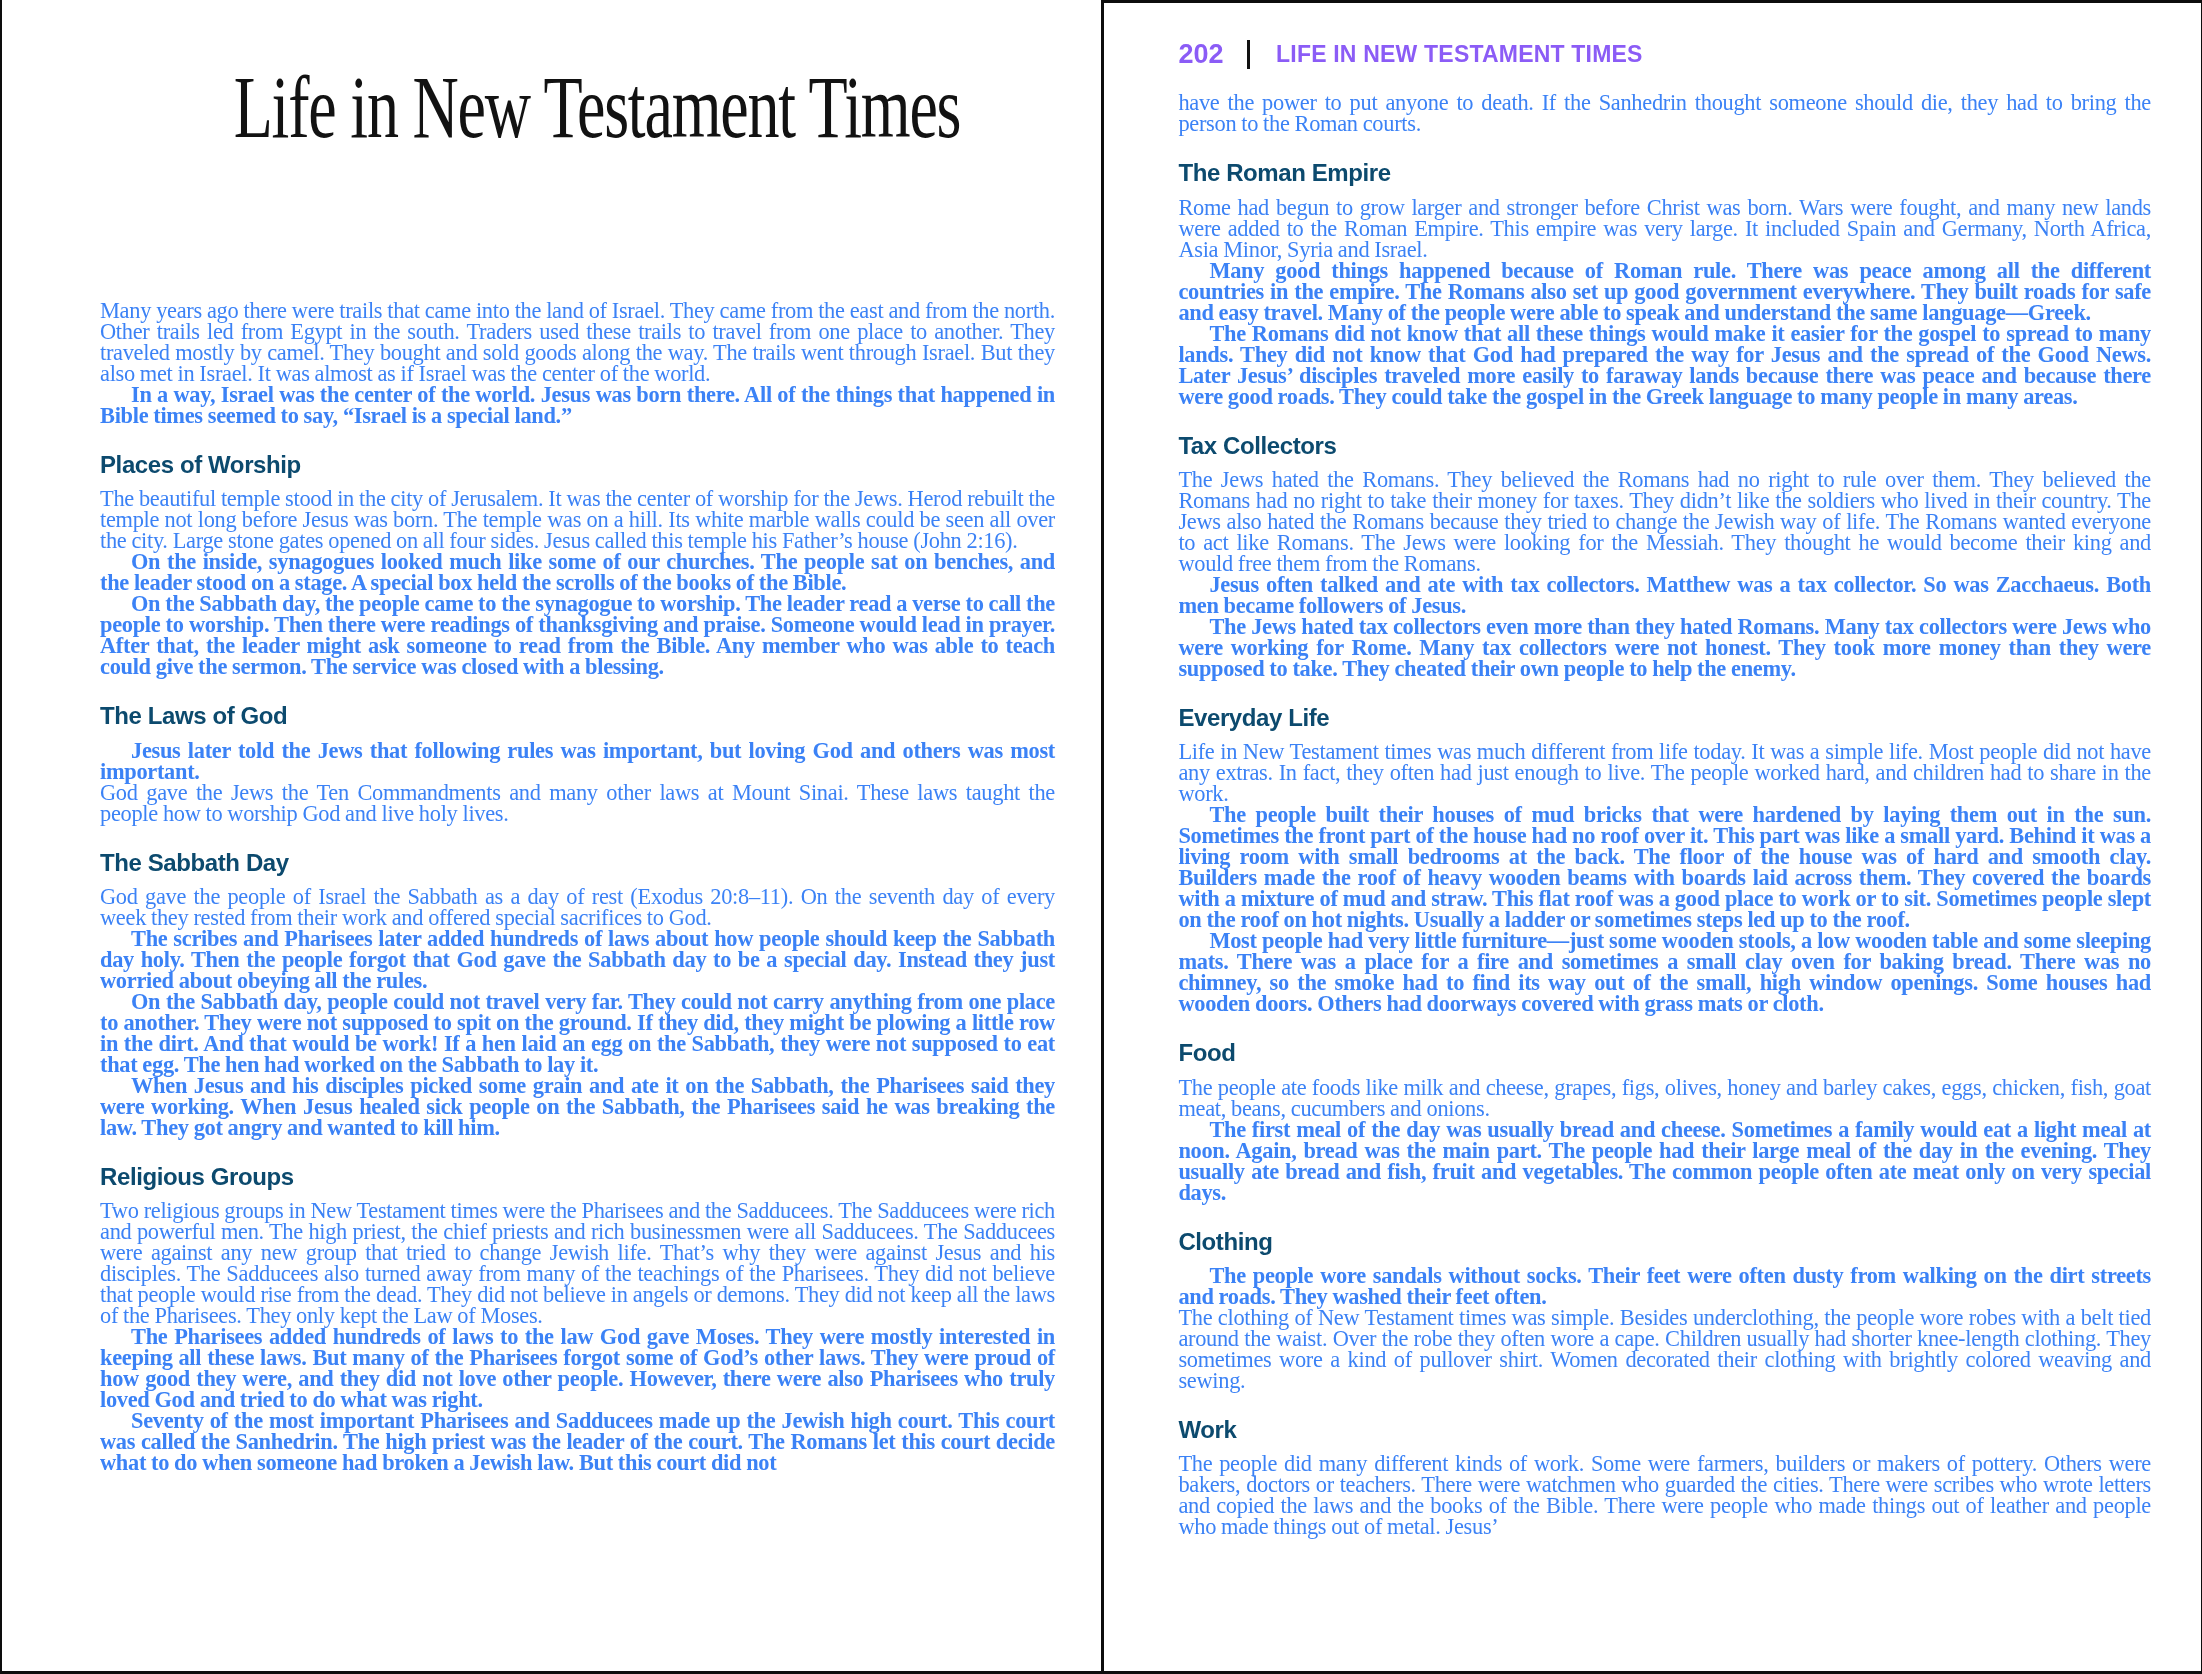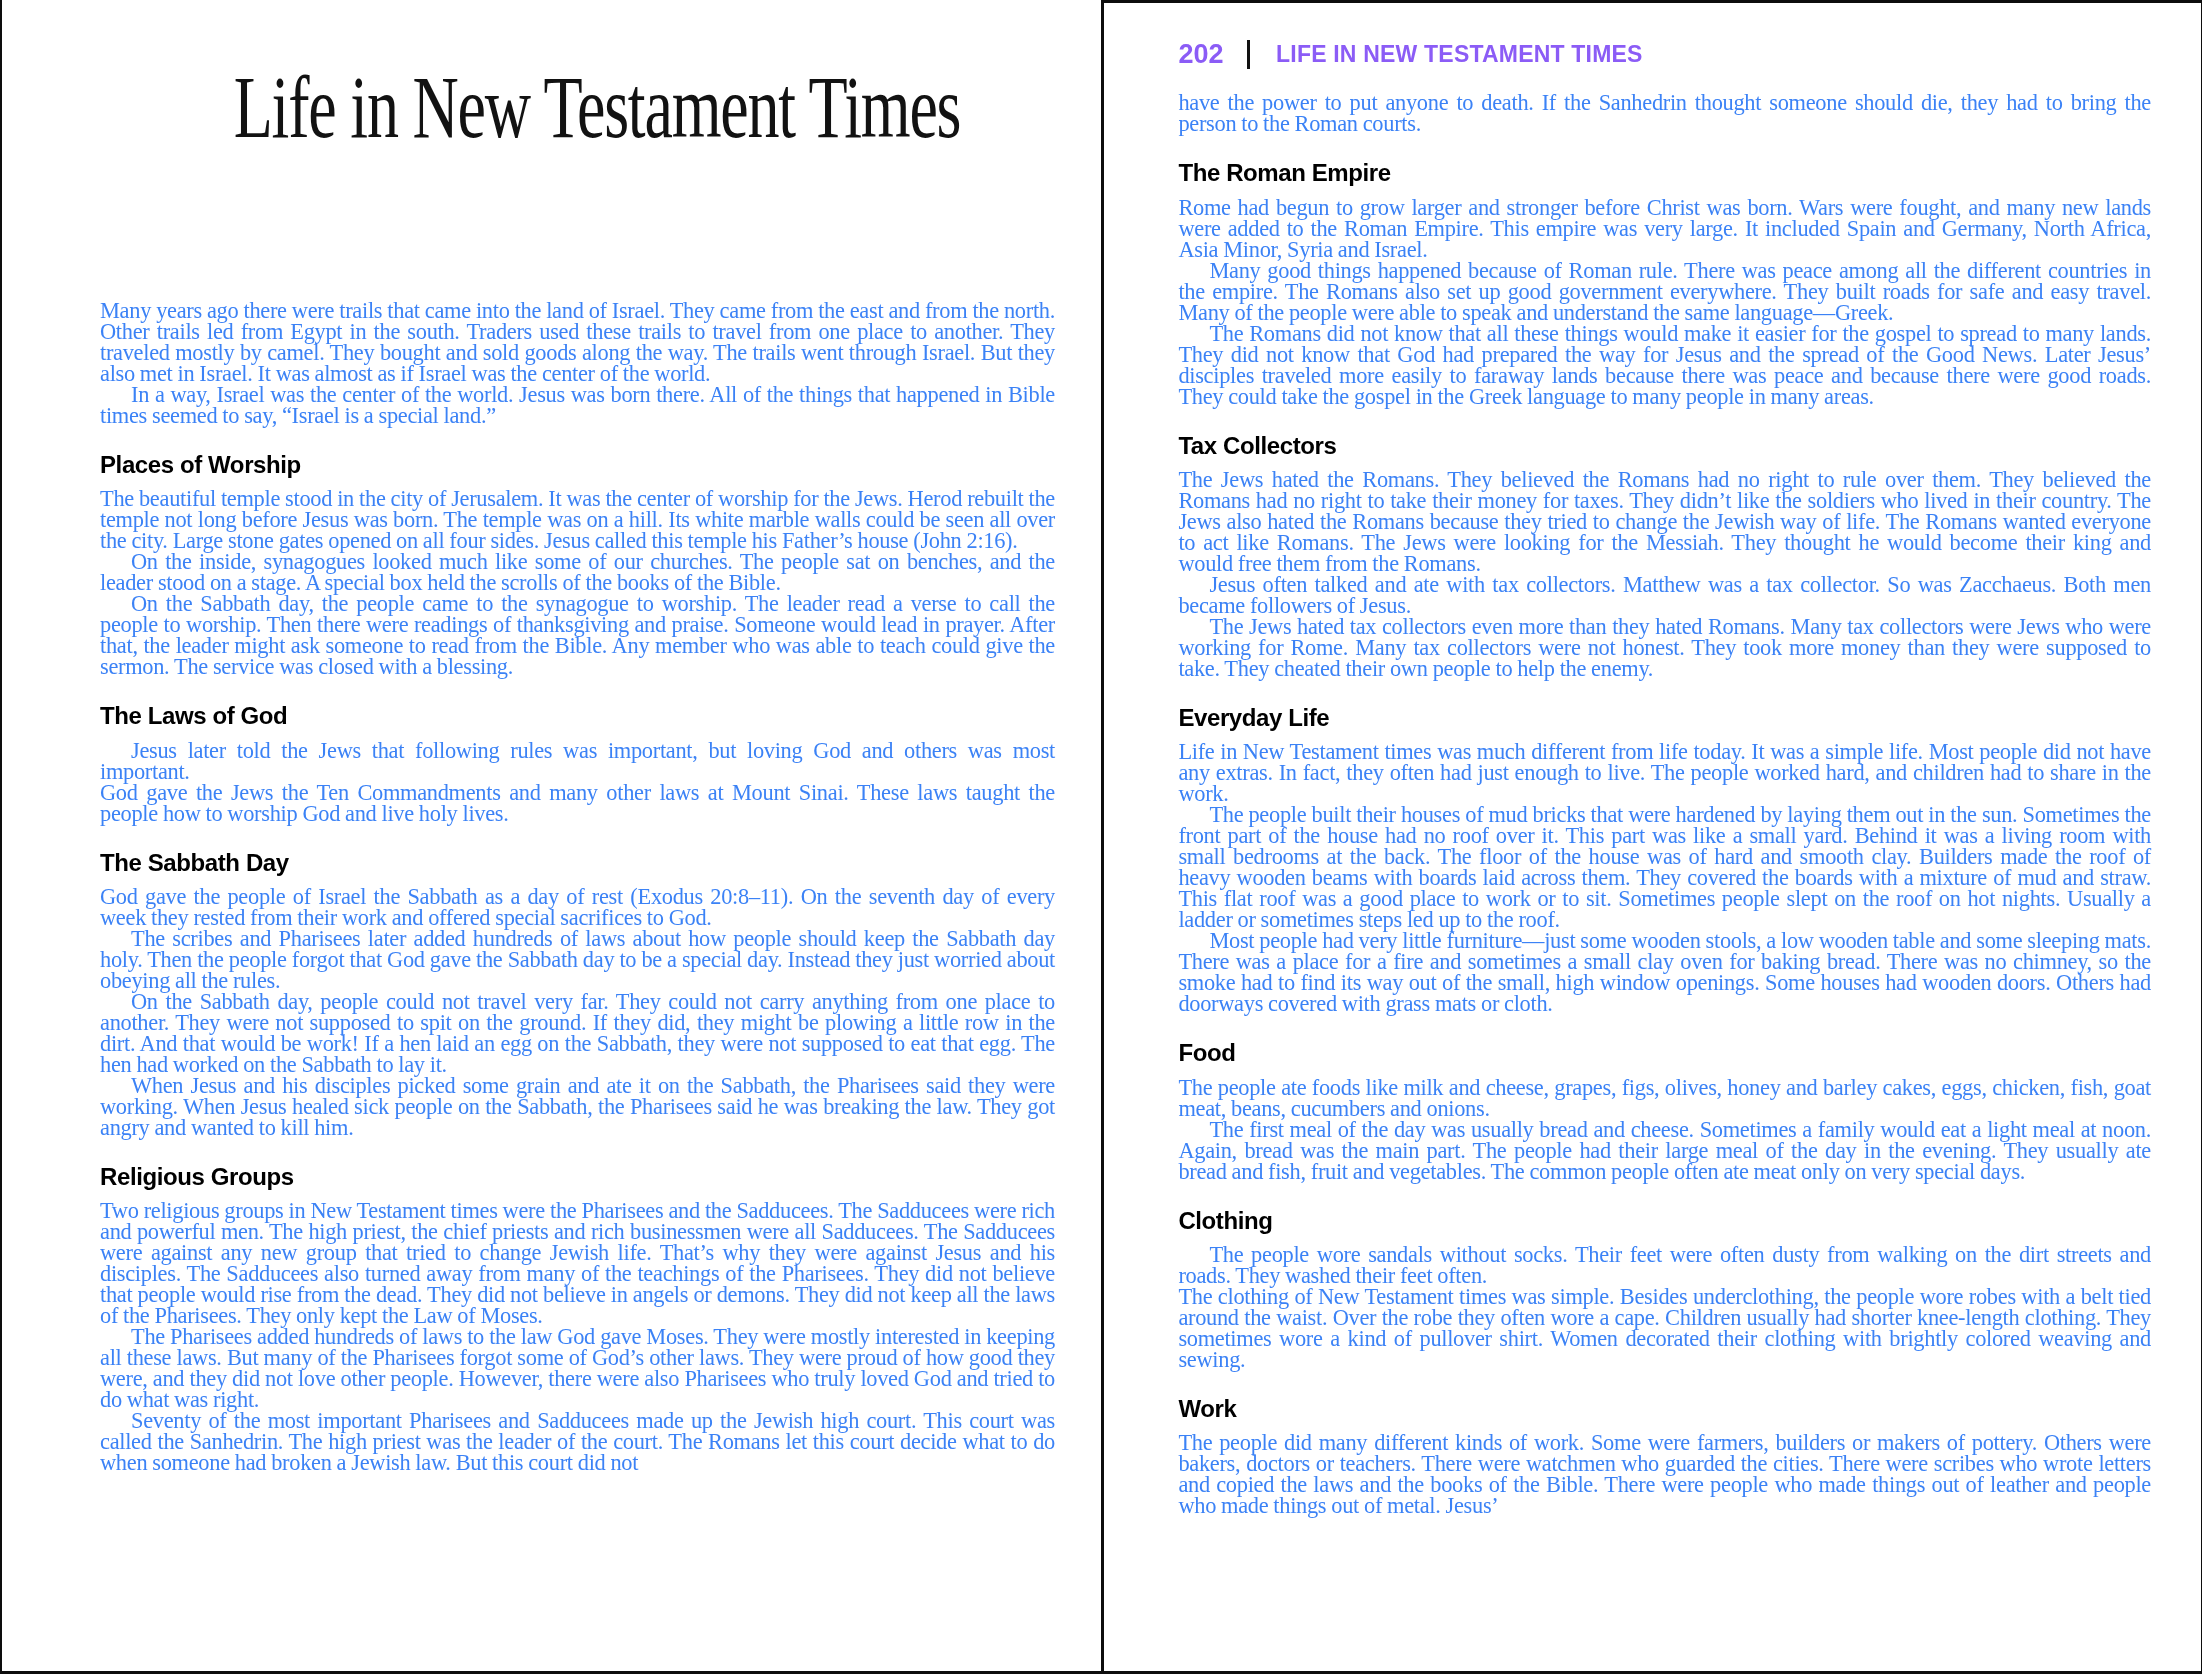--- a/index.html
+++ b/index.html
@@ -56,29 +56,30 @@
     margin: 0;
     font-size: 22.4px;
     line-height: 21px;
     text-align: justify;
     letter-spacing: -0.3px;
     word-spacing: -0.3px;
     color: #3b82f6;
   }
   .para.indent {
     text-indent: 31px;
+    font-weight: bold;
   }
   .section-heading {
     font-family: "Liberation Sans", sans-serif;
     font-weight: 700;
     font-size: 24px;
     line-height: 26px;
     letter-spacing: -0.4px;
     margin: 26px 0 10.3px 0;
-    color: #000000;
+    color: #0c4a6e;
   }
   .header-row {
     display: flex;
     align-items: center;
     margin: 0 0 22.4px 0;
     font-family: "Liberation Sans", sans-serif;
     font-weight: 700;
     color: #8b5cf6;
   }
   .page-num {

